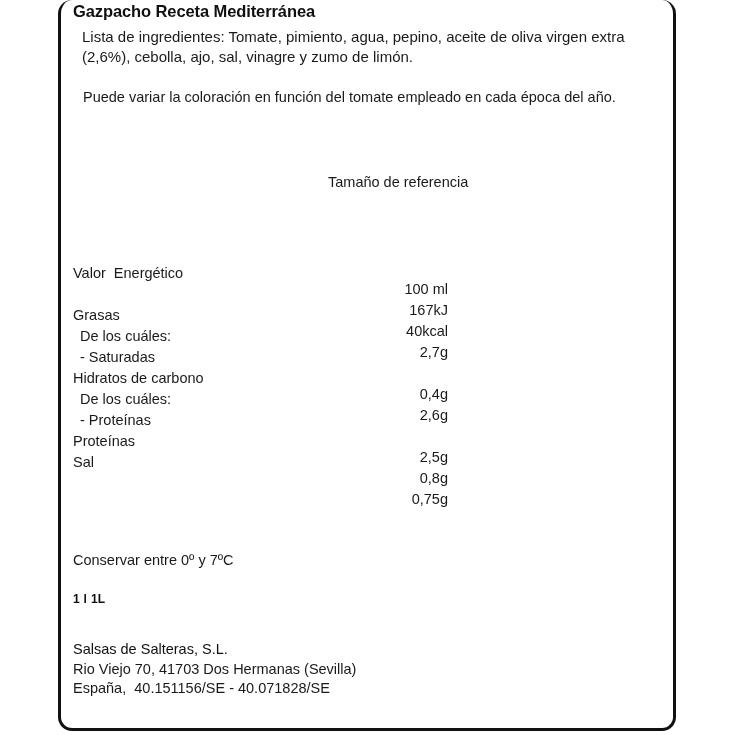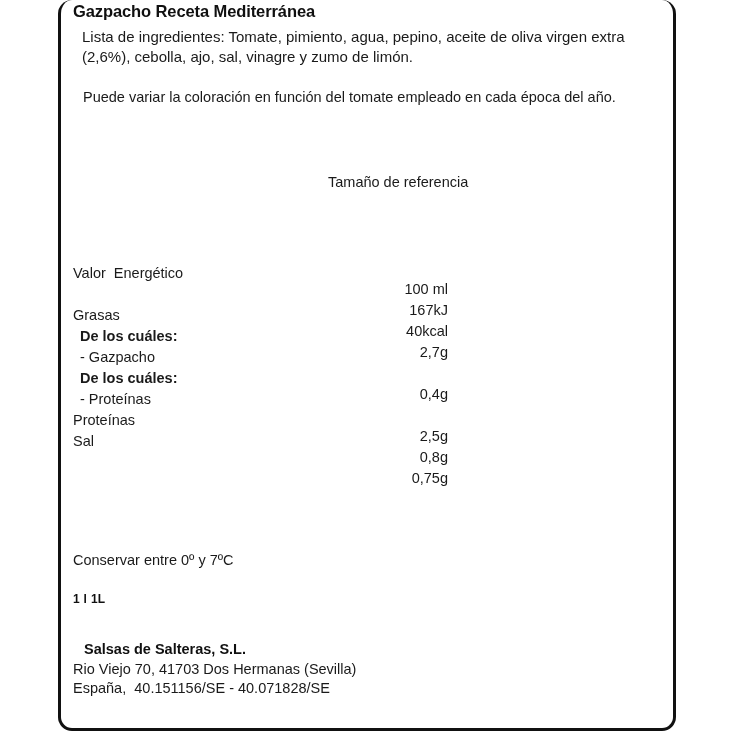--- a/index.html
+++ b/index.html
@@ -113,21 +113,21 @@
   .nut-value {
     position: absolute;
     left: 240px;
     top: 0;
     width: 135px;
     text-align: right;
     white-space: pre;
     margin-top: 37px;
   }
 
-  .nut-row.indent1 .nut-label { left: 7px; font-weight: bold; }
+  .nut-row.indent1 .nut-label { left: 7px; }
   .nut-row.indent2 .nut-label { left: 7px; }
 
   .storage {
     position: absolute;
     left: 0px;
     top: 552px;
     font-size: 14.5px;
     color: #1a1a1a;
     text-align: center;
   }
@@ -145,23 +145,22 @@
   .company {
     position: absolute;
     left: 0px;
     top: 640px;
     font-size: 14.5px;
     line-height: 19.5px;
     color: #1a1a1a;
   }
 
   .company-name {
-    font-weight: bold;
+    font-weight: normal;
     color: #101010;
-    margin-left: 11px;
   }
 
   .company-line { white-space: pre; }
 </style>
 </head>
 <body>
 
 <div id="label-frame">
   <div class="inner">
 
@@ -194,22 +193,26 @@
         </div>
         <div class="nut-row">
           <span class="nut-label">Grasas</span>
           <span class="nut-value">2,7g</span>
         </div>
         <div class="nut-row indent1">
           <span class="nut-label">De los cuáles:</span>
           <span class="nut-value"></span>
         </div>
         <div class="nut-row indent2">
-          <span class="nut-label">- Gazpacho</span>
+          <span class="nut-label">- Saturadas</span>
           <span class="nut-value">0,4g</span>
+        </div>
+        <div class="nut-row">
+          <span class="nut-label">Hidratos de carbono</span>
+          <span class="nut-value">2,6g</span>
         </div>
         <div class="nut-row indent1">
           <span class="nut-label">De los cuáles:</span>
           <span class="nut-value"></span>
         </div>
         <div class="nut-row indent2">
           <span class="nut-label">- Proteínas</span>
           <span class="nut-value">2,5g</span>
         </div>
         <div class="nut-row">

